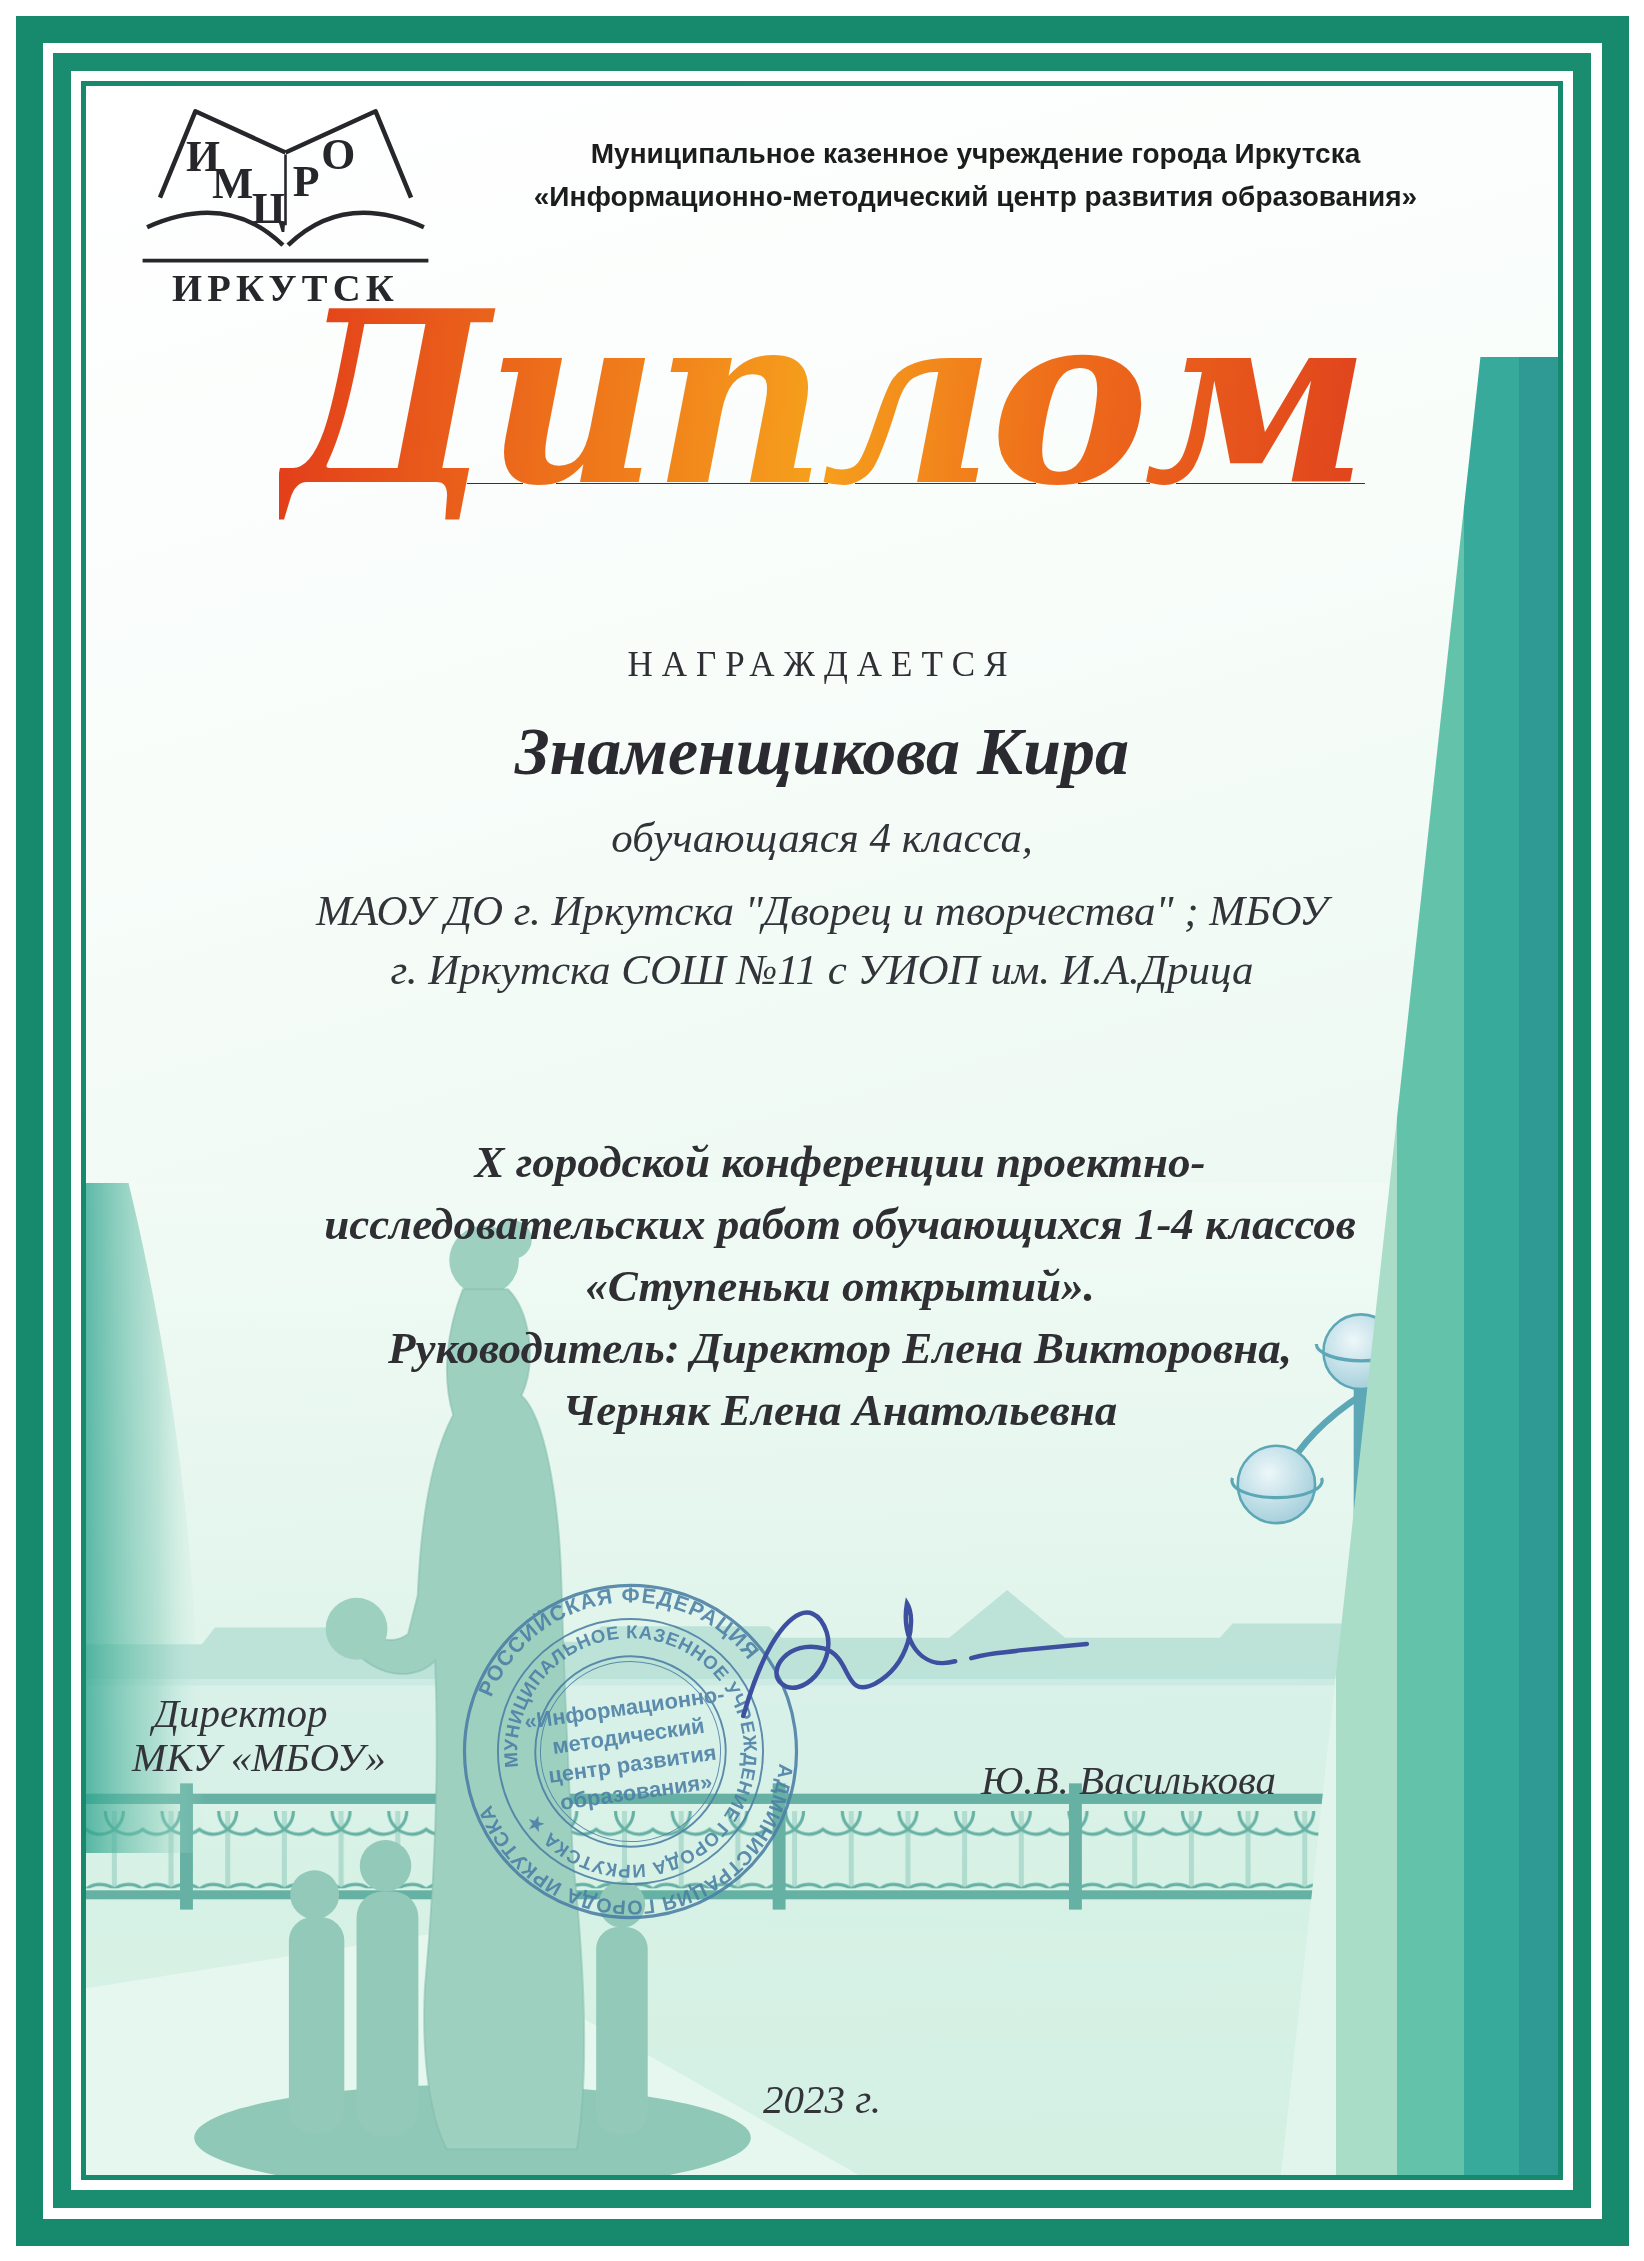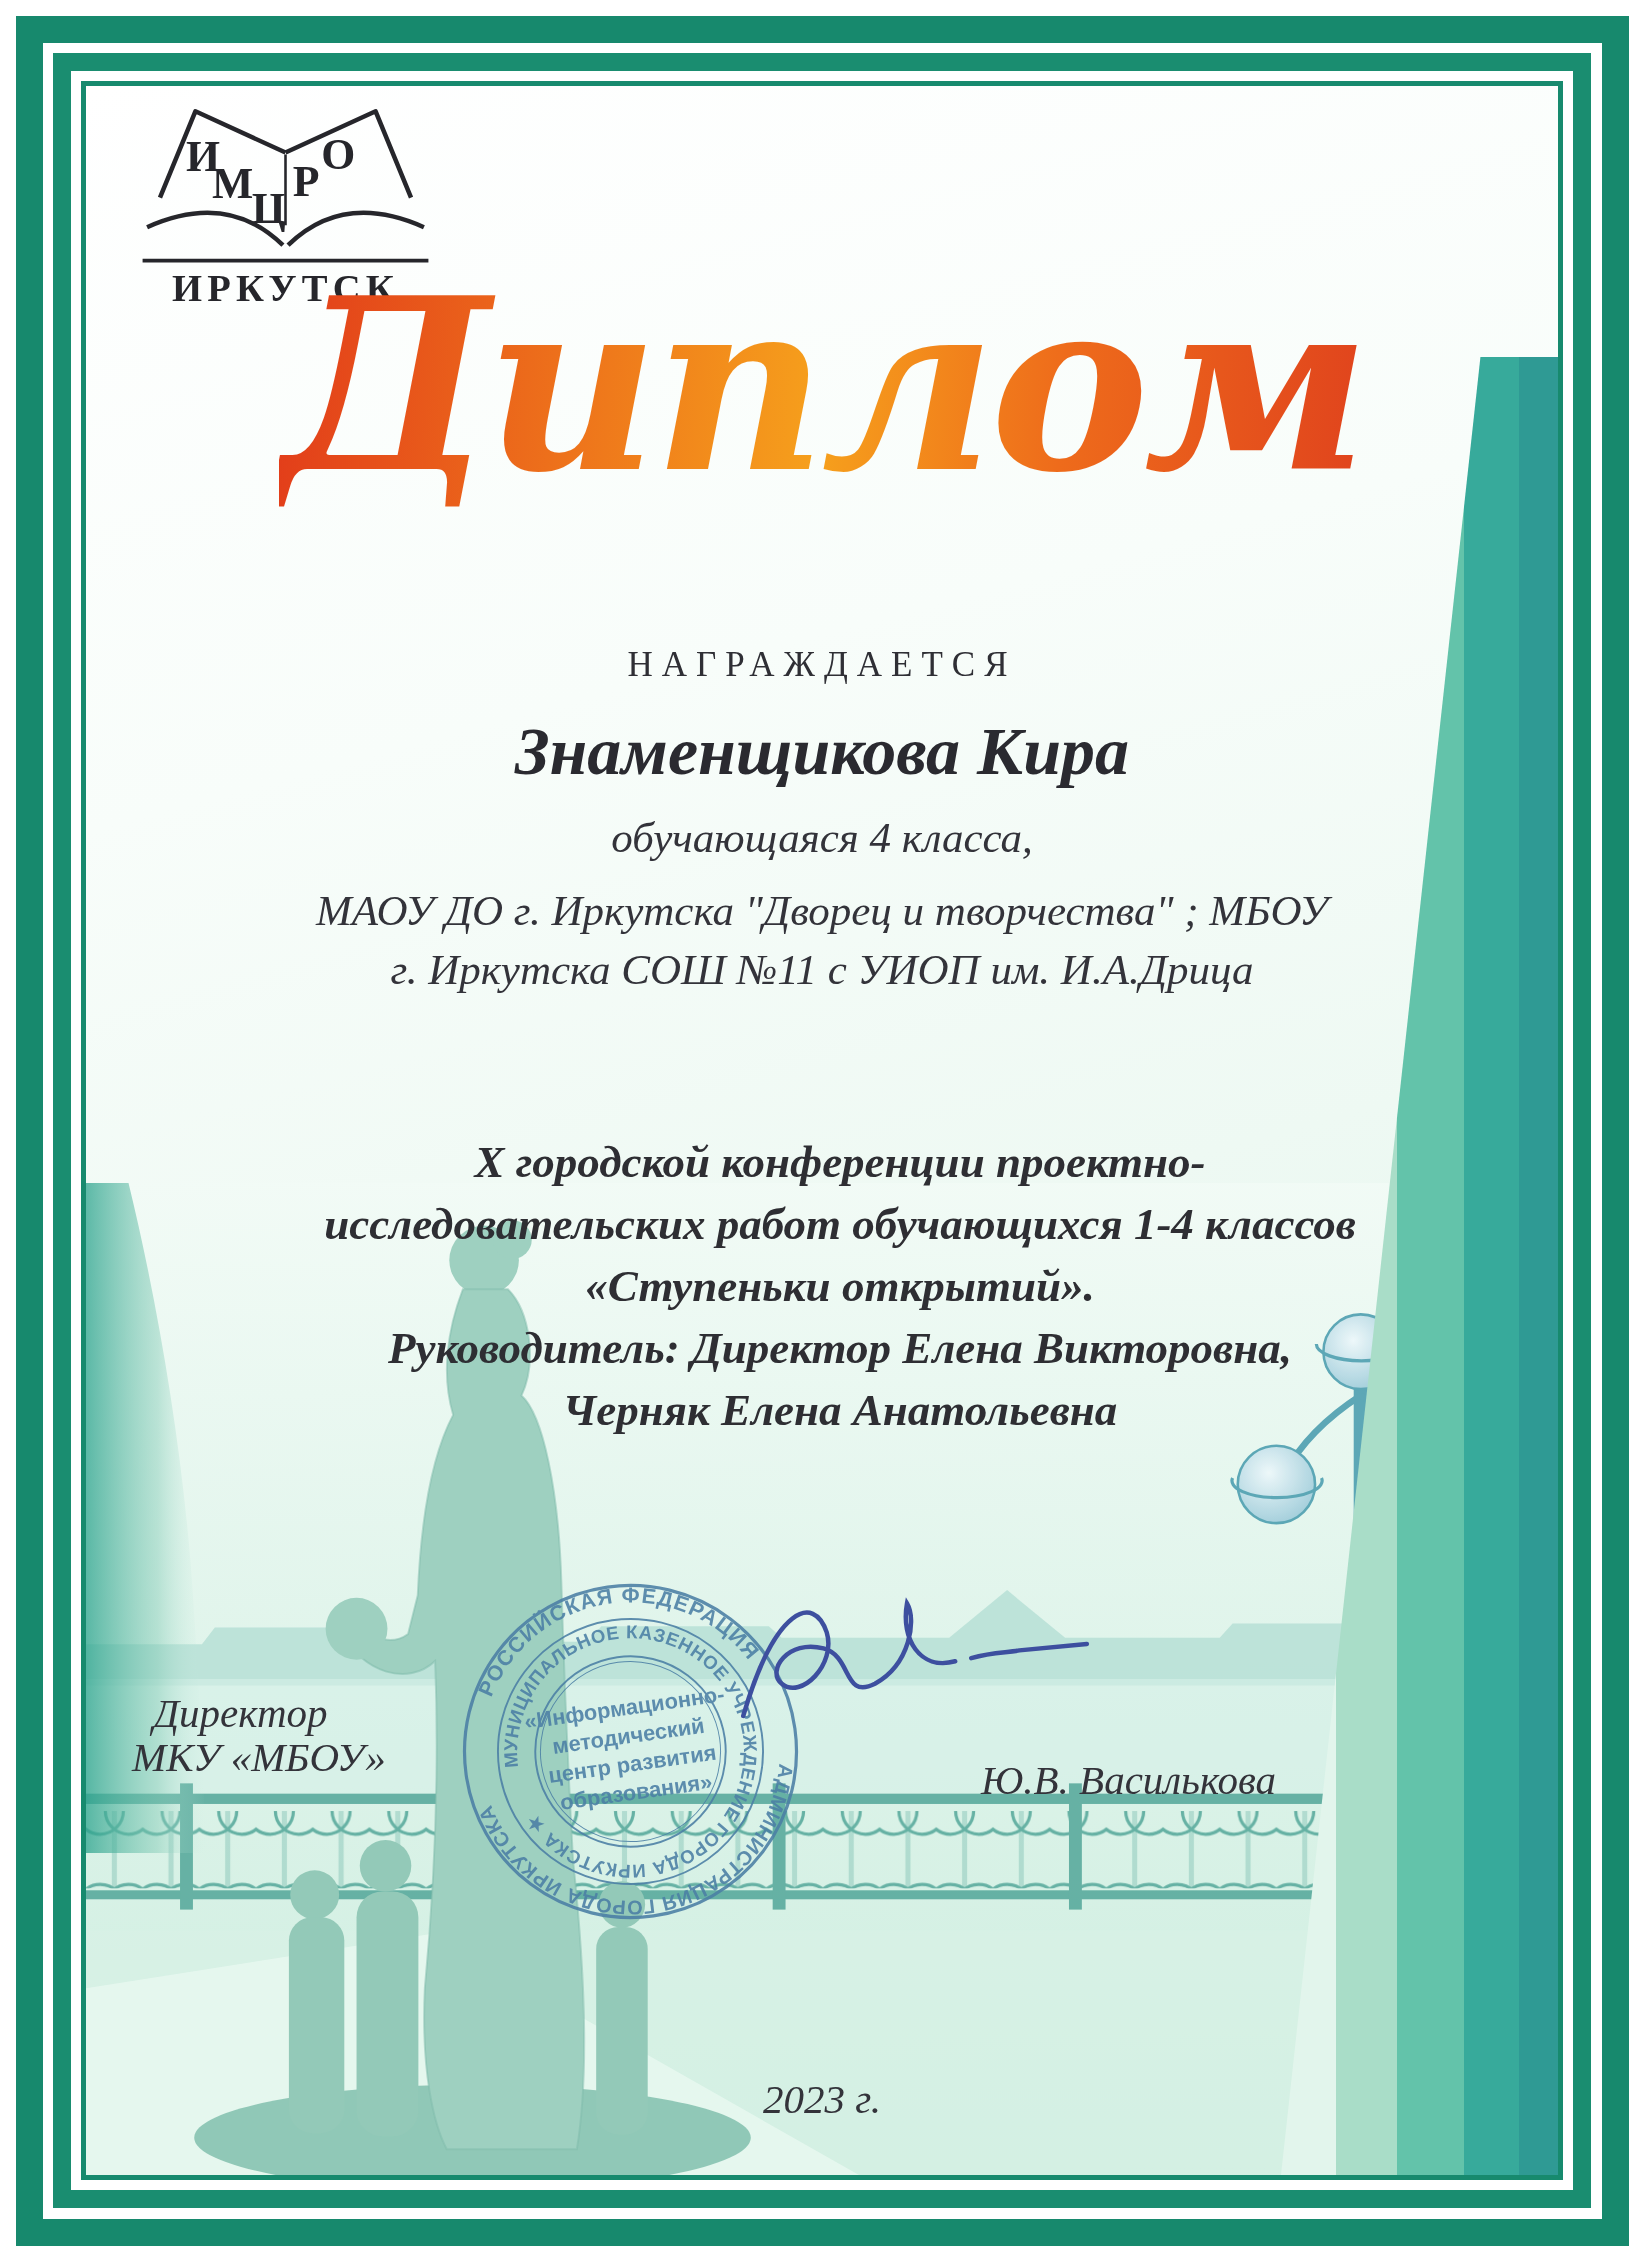--- a/index.html
+++ b/index.html
@@ -21,21 +21,21 @@
   .photo{position:absolute;left:0;right:0;bottom:0;height:992px;z-index:1;}
   .seal{position:absolute;left:374px;top:1495px;width:341px;height:341px;z-index:3;
         transform:rotate(-8deg);opacity:.88;}
   .sig{position:absolute;left:631px;top:1495px;width:425px;height:167px;z-index:6;}
   .textlayer{position:absolute;inset:0;z-index:5;}
   .tl{position:absolute;left:0;right:0;text-align:center;color:#33333a;}
   .logo{position:absolute;left:45px;top:3.9px;width:309px;height:219px;}
   .org-header{position:absolute;left:361px;top:46px;width:1057px;text-align:center;
               font-family:"Liberation Sans",sans-serif;font-weight:700;font-size:28px;
               line-height:43px;color:#1c1c1c;}
-  .title{top:161px;line-height:277px;}
+  .title{top:174px;line-height:277px;text-decoration:underline;}
   .title-text{font-family:"DejaVu Serif",serif;font-style:italic;font-weight:700;
               font-size:238px;color:#ed561d;letter-spacing:-5.2px;}
   @supports ((-webkit-background-clip:text) or (background-clip:text)){
     .title-text{background:linear-gradient(94deg,#e23c1a 0%,#ee741b 28%,#f6a01c 50%,#ee6b1b 72%,#e0431d 100%);
                 -webkit-background-clip:text;background-clip:text;color:transparent;}
   }
   .awarded{top:559px;font-size:35px;letter-spacing:9px;color:#2f2f35;}
   .name{top:626px;font-style:italic;font-weight:700;font-size:68px;color:#2a2a30;}
   .descriptor{top:727px;font-style:italic;font-size:43px;}
   .school1{top:800px;font-style:italic;font-size:43px;}
@@ -188,20 +188,24 @@
         <g fill="#26262b" font-family="Liberation Serif,serif" font-weight="700" font-size="68" text-anchor="middle">
           <text x="112" y="120">И</text>
           <text x="158" y="162">М</text>
           <text x="214" y="202">Ц</text>
           <text x="272" y="160">Р</text>
           <text x="322" y="118">О</text>
         </g>
         <text x="240" y="322" fill="#26262b" font-family="Liberation Serif,serif" font-weight="700" font-size="60" letter-spacing="8" text-anchor="middle">ИРКУТСК</text>
       </svg>
 
+      <div class="org-header">
+        <div>Муниципальное казенное учреждение города Иркутска</div>
+        <div>«Информационно-методический центр развития образования»</div>
+      </div>
 
       <div class="tl title">
         <span class="title-text">Диплом</span>
       </div>
 
       <div class="tl awarded">НАГРАЖДАЕТСЯ</div>
       <div class="tl name">Знаменщикова Кира</div>
       <div class="tl descriptor">обучающаяся 4 класса,</div>
       <div class="tl school1">МАОУ ДО г. Иркутска "Дворец и творчества" ; МБОУ</div>
       <div class="tl school2">г. Иркутска СОШ №11 с УИОП им. И.А.Дрица</div>

